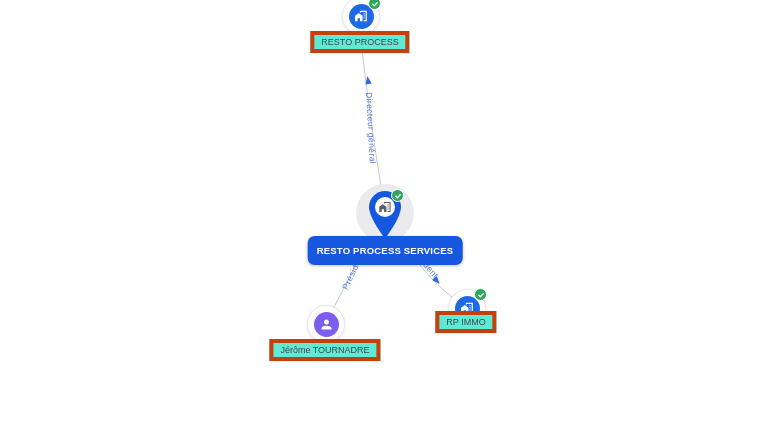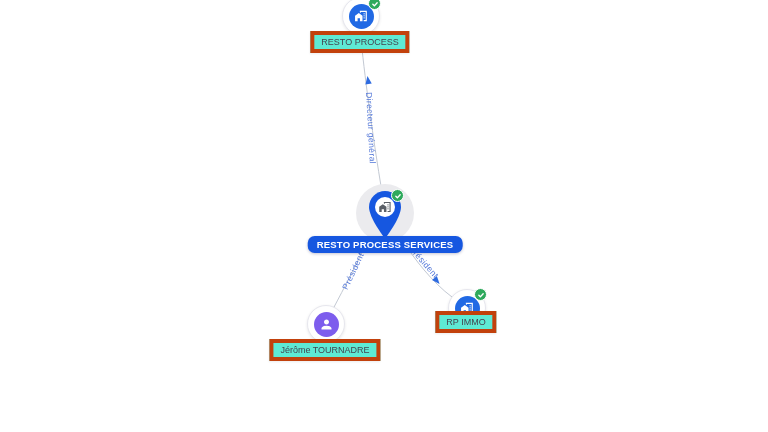--- a/index.html
+++ b/index.html
@@ -27,21 +27,21 @@
   }
   .node-label {
     position:absolute; transform:translateX(-50%);
     background:#5eead4; border:4px solid #c2410c; border-radius:0;
     padding:2px 7px; font-size:9px; color:var(--node_label_text,#44444f);
     white-space:nowrap; box-shadow:0 1px 2px rgba(20,20,40,.08); cursor:pointer;
   }
   .selected-badge {
     position:absolute; transform:translateX(-50%);
     background:var(--badge_blue,#1657e0); color:#fff; font-weight:bold;
-    font-size:9.5px; letter-spacing:.2px; padding:3px 9px; border-radius:7px;
+    font-size:9.5px; letter-spacing:.2px; padding:9px 9px; border-radius:7px;
     white-space:nowrap; cursor:pointer; box-shadow:0 1px 3px rgba(20,20,80,.25);
   }
   .edge-label {
     position:absolute; font-size:8.5px; letter-spacing:.4px;
     color:var(--edge_label,#5377d8); white-space:nowrap; pointer-events:none;
   }
   .rot-dg { transform:translate(-50%,-50%) rotate(87deg); }
   .rot-pl { transform:translate(-50%,-50%) rotate(-65deg); }
   .rot-pr { transform:translate(-50%,-50%) rotate(49deg); }
   .pin-wrap { position:absolute; cursor:pointer; }

